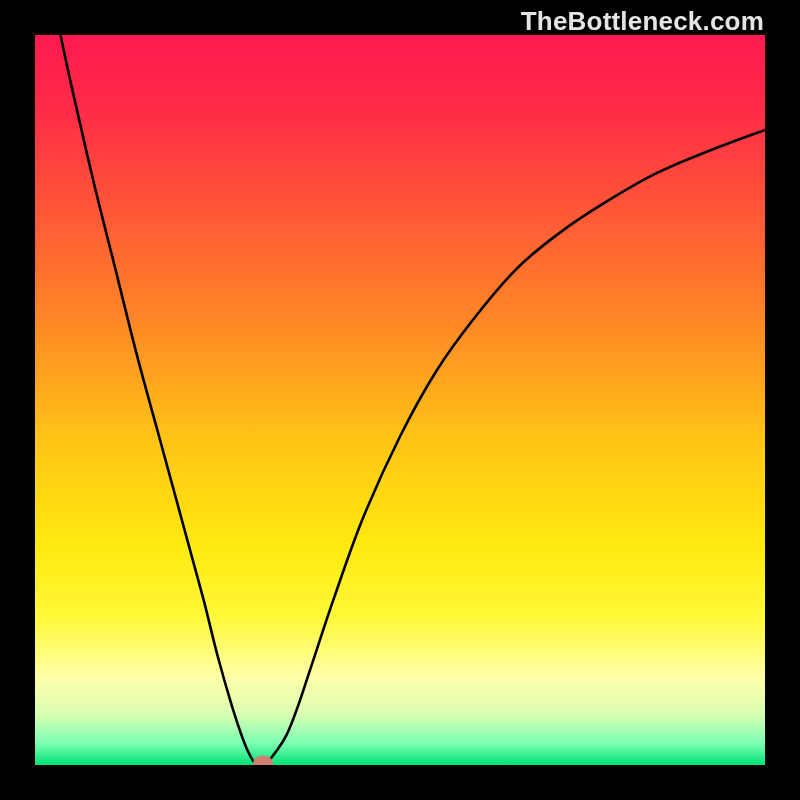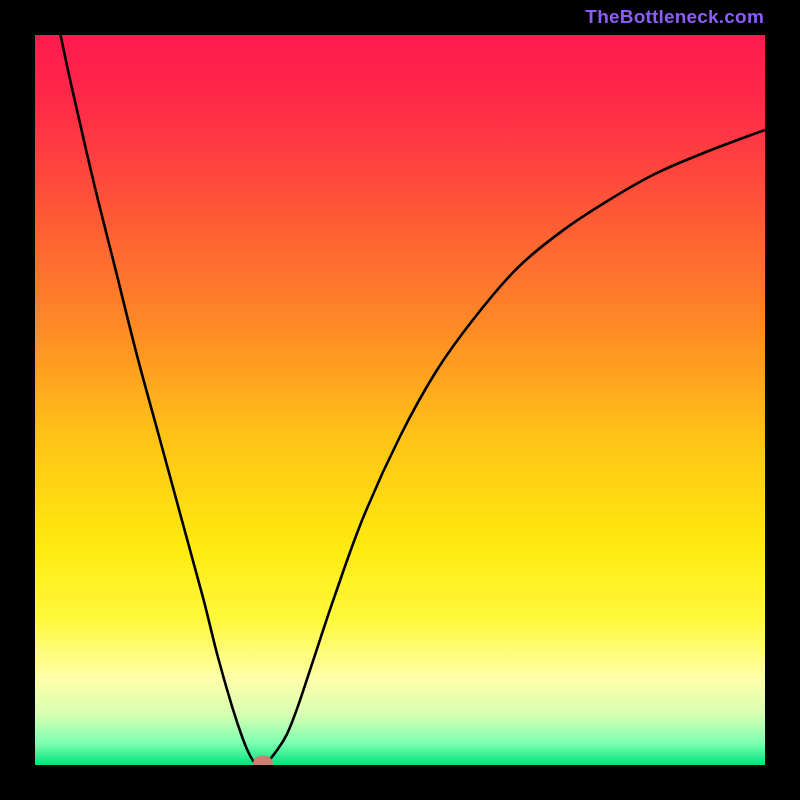--- a/index.html
+++ b/index.html
@@ -28,23 +28,23 @@
     position: absolute;
     left: 0;
     top: 0;
     width: 100%;
     height: 100%;
   }
   .watermark {
     position: absolute;
     top: 6px;
     right: 36px;
-    font-size: 19px;
+    font-size: 26px;
     font-weight: bold;
-    color: #8b5cf6;
+    color: #e5e5e5;
     font-family: Arial, sans-serif;
     letter-spacing: 0.2px;
   }
   svg.curve-layer {
     position: absolute;
     left: 0;
     top: 0;
     width: 100%;
     height: 100%;
   }

